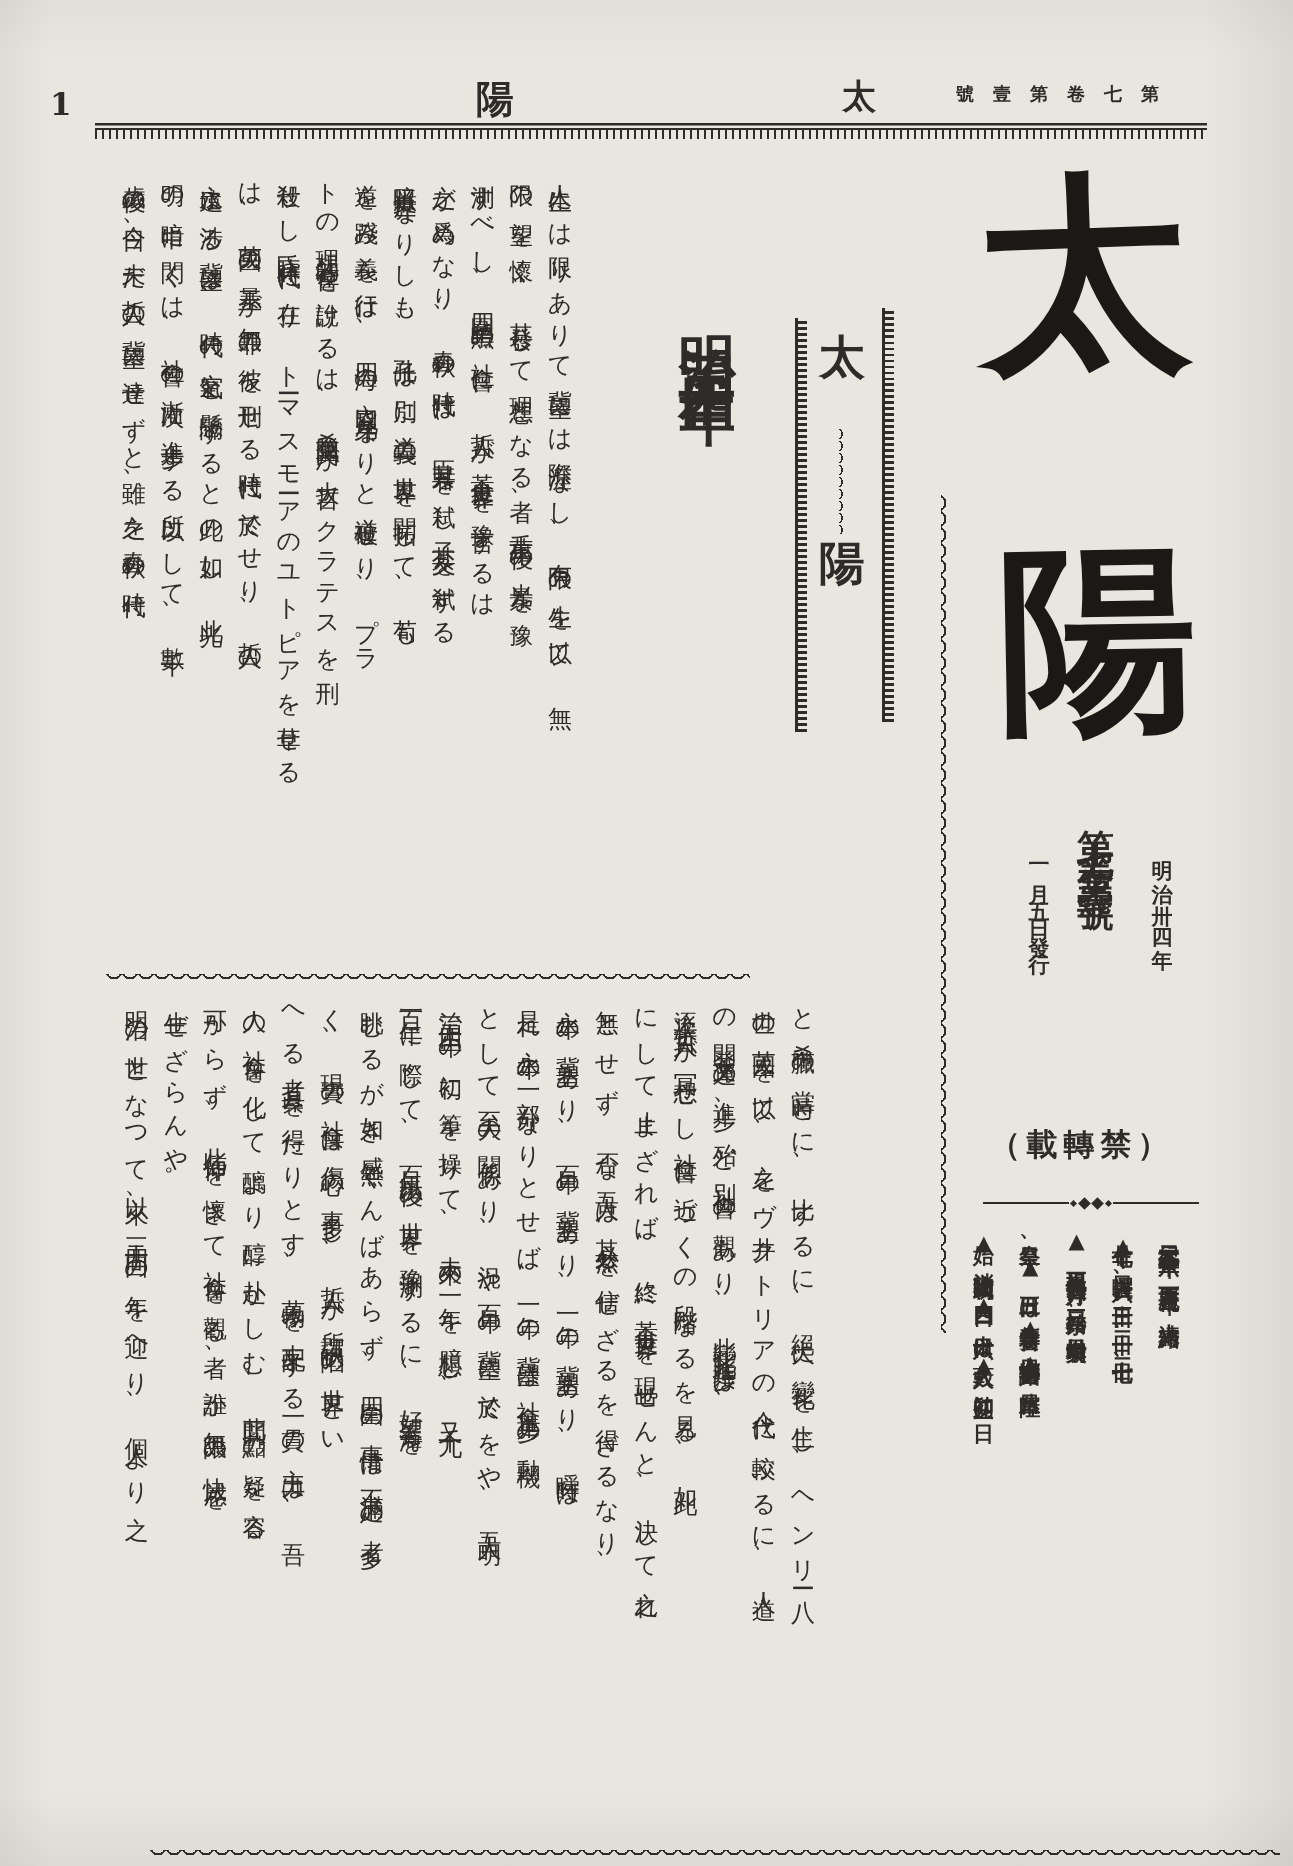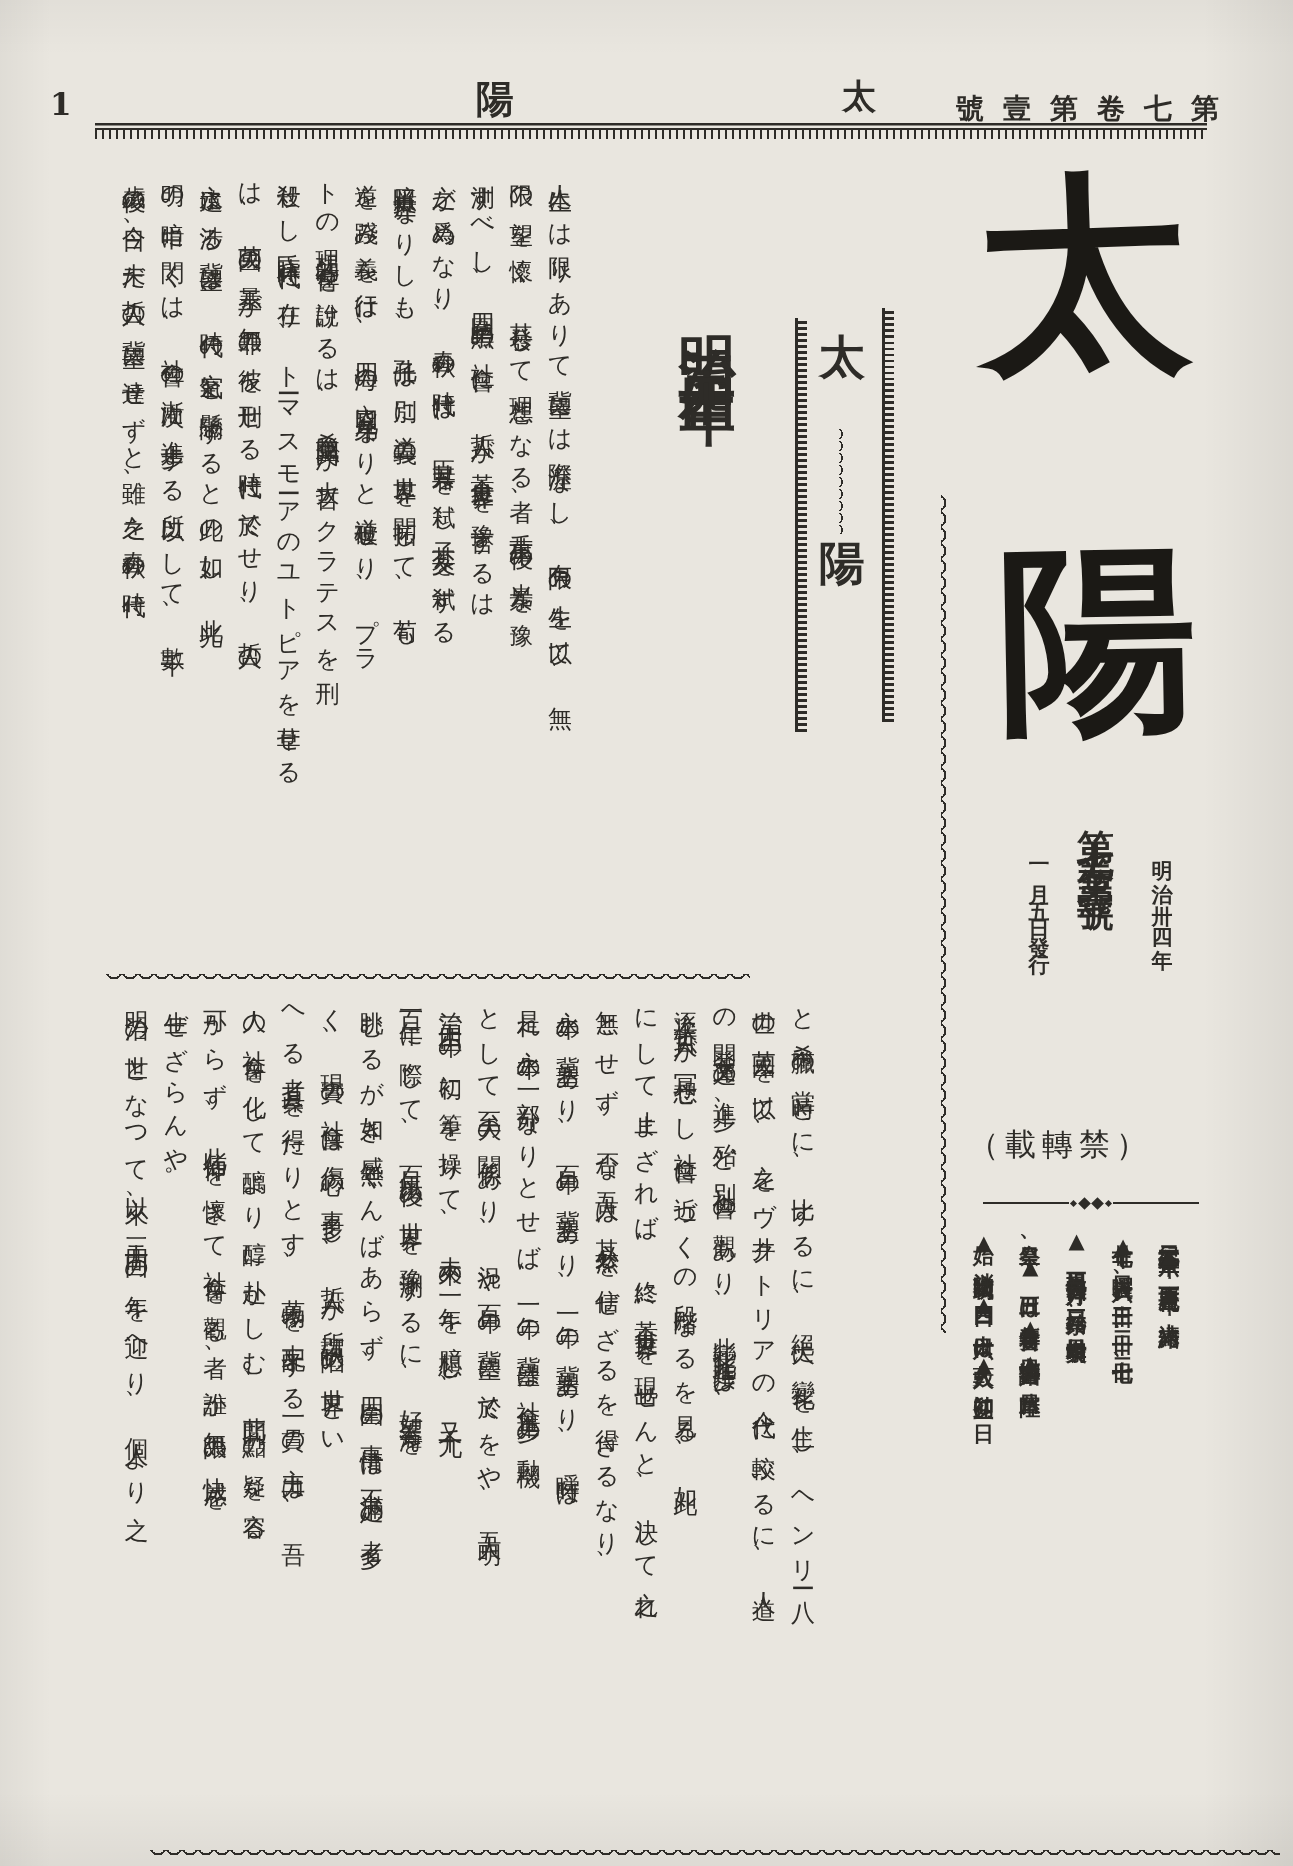--- a/index.html
+++ b/index.html
@@ -18,41 +18,41 @@
       var(--paper);
     overflow:hidden;
     font-family:"DejaVu Serif","Liberation Serif",serif;
     color:var(--ink);
   }
   .abs{position:absolute;}
   
   .pagenum{left:50px;top:86px;font-size:31px;font-weight:bold;}
   .hdr-center{left:476px;top:74px;font-size:38px;font-weight:bold;}
   .hdr-right{left:842px;top:74px;font-size:34px;font-weight:bold;}
-  .hdr-issue{left:956px;top:82px;font-size:28px;font-weight:bold;letter-spacing:19px;white-space:nowrap;margin-top:8px;}
+  .hdr-issue{left:956px;top:82px;font-size:18px;font-weight:bold;letter-spacing:19px;white-space:nowrap;}
   .hdr-rule{
     left:95px;top:123px;width:1112px;height:16px;
     background:
       linear-gradient(var(--ink),var(--ink)) 0 0/100% 2.5px no-repeat,
       linear-gradient(var(--ink),var(--ink)) 0 4.5px/100% 2px no-repeat,
       repeating-linear-gradient(90deg,var(--ink) 0 2px,transparent 2px 7px) 0 7px/100% 9px no-repeat;
   }
   
   .vcol{
     writing-mode:vertical-rl;
     text-orientation:upright;
     white-space:nowrap;
   }
   
   .logo-tai{left:978px;top:168px;font-size:212px;font-weight:bold;color:var(--logo-ink);line-height:1;transform:rotate(-2deg);}
   .logo-yo{left:998px;top:538px;font-size:200px;font-weight:bold;color:var(--logo-ink);line-height:1;transform:rotate(-1deg);}
   .issue-col{left:1068px;top:800px;font-size:37px;font-weight:bold;letter-spacing:13px;line-height:56px;}
   .era-col{left:1143px;top:845px;font-size:21px;font-weight:bold;letter-spacing:22px;line-height:38px;}
   .pub-col{left:1020px;top:852px;font-size:21px;font-weight:bold;letter-spacing:17px;line-height:38px;}
-  .no-reprint{left:968px;top:1124px;width:228px;font-size:31px;font-weight:normal;letter-spacing:6px;white-space:nowrap;}
+  .no-reprint{left:968px;top:1124px;width:228px;font-size:31px;font-weight:bold;letter-spacing:6px;text-align:center;white-space:nowrap;}
   .ornament{left:983px;top:1196px;width:216px;height:14px;display:flex;align-items:center;}
   .orn-line{flex:1;height:2px;background:var(--ink);}
   .orn-d{width:9px;height:9px;background:var(--ink);transform:rotate(45deg);margin:0 2px;flex:0 0 auto;}
   .orn-d.small{width:5px;height:5px;}
   .calendar{left:960px;top:1228px;width:232px;height:528px;display:flex;flex-direction:row-reverse;}
   .cal-col{font-size:21px;font-weight:bold;letter-spacing:1.5px;line-height:46.4px;}
   
   .wave-v{
     width:12px;
     background-image:radial-gradient(circle at -3px 8px, transparent 6.5px, var(--ink) 6.5px, var(--ink) 8.5px, transparent 8.5px);

